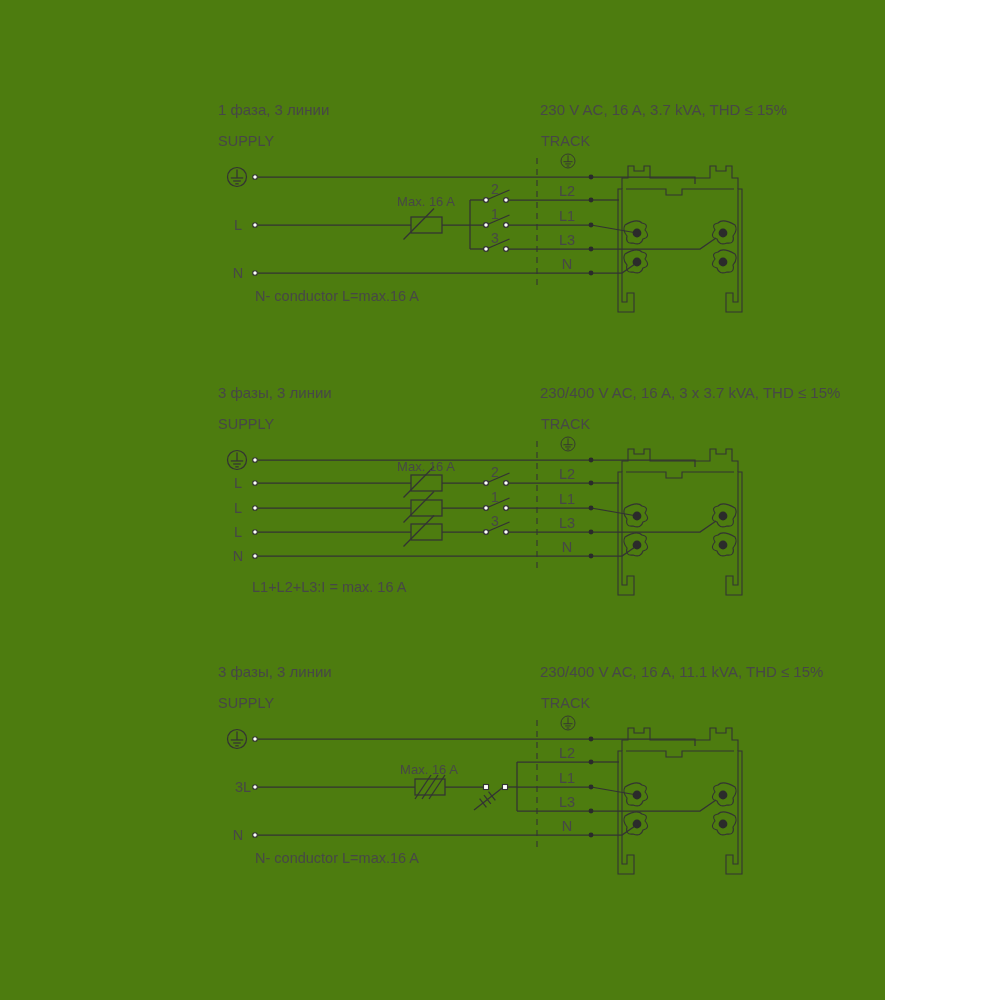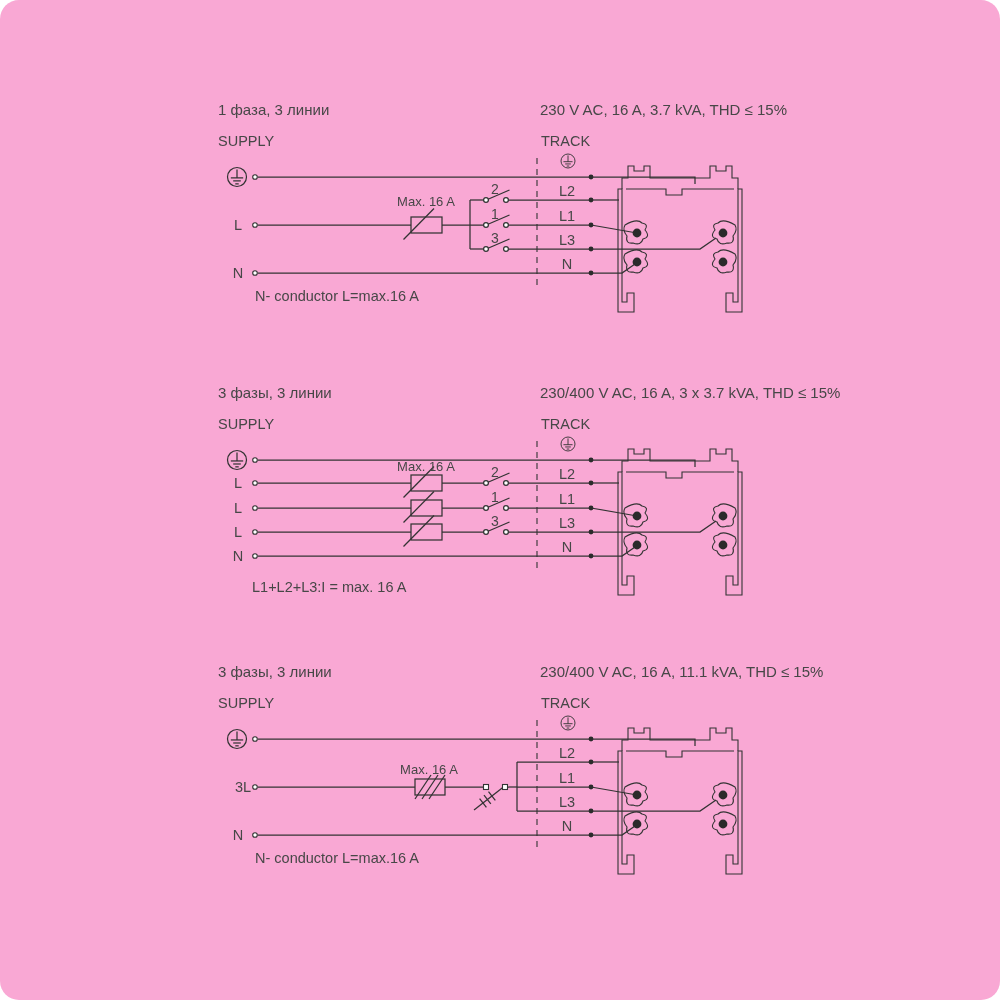--- a/index.html
+++ b/index.html
@@ -1,16 +1,16 @@
 <!DOCTYPE html>
 <html><head>
 <meta charset="utf-8">
 <style>
   html,body{margin:0;padding:0;background:#ffffff;}
-  #page{position:relative;width:1000px;height:1000px;background:#f9a8d4;overflow:hidden;border-radius:19px;}
+  #page{position:relative;width:885px;height:1000px;background:#4d7c0f;overflow:hidden;}
   svg{display:block;}
   .t{font-family:"Liberation Sans","DejaVu Sans",sans-serif;font-size:14.5px;fill:#474747;}
   .title{font-size:15px;}
   .small{font-size:13px;}
   .num{font-size:14px;}
   .mid{text-anchor:middle;}
   .w{stroke:#333333;stroke-width:1.25;fill:none;}
   .dash{stroke:#333333;stroke-width:1.1;fill:none;stroke-dasharray:6 5;}
   .dot{fill:#2b2b2b;stroke:none;}
   .term{fill:#ffffff;stroke:#333333;stroke-width:1.1;}

